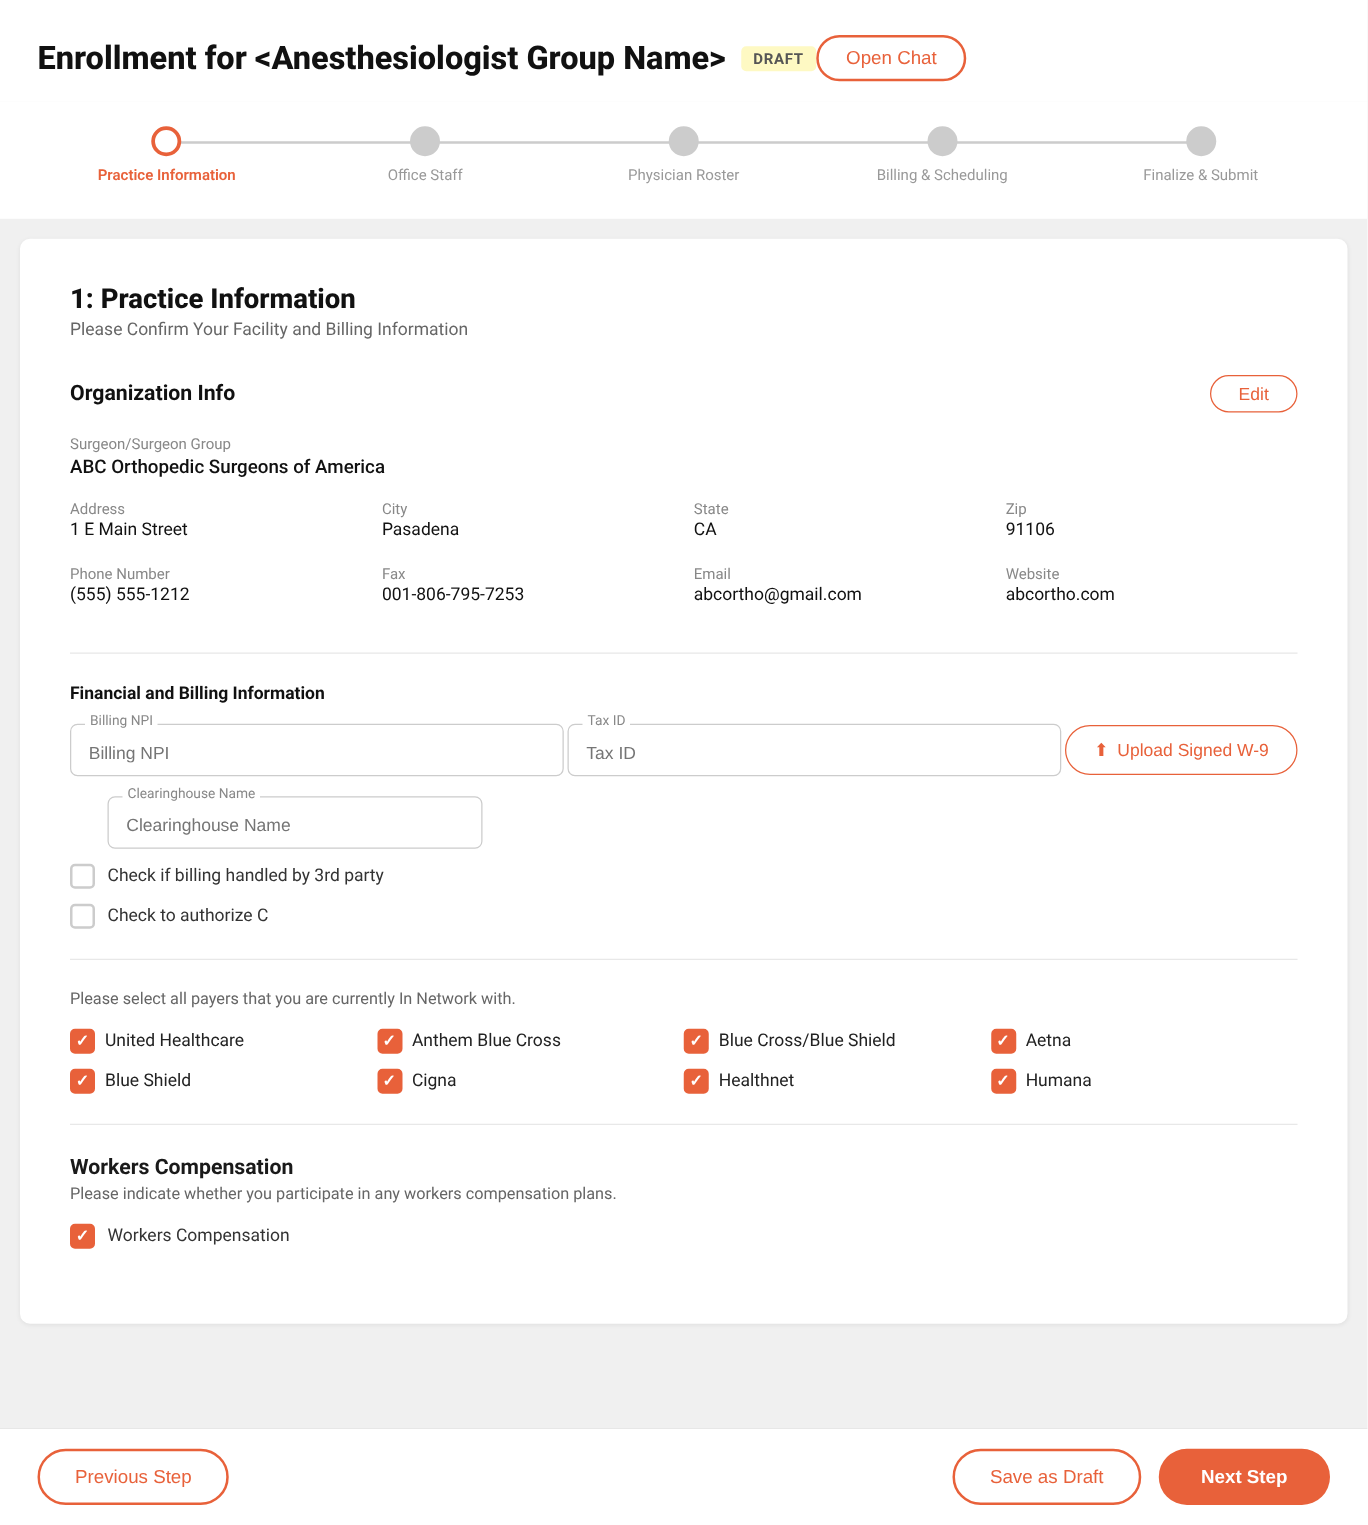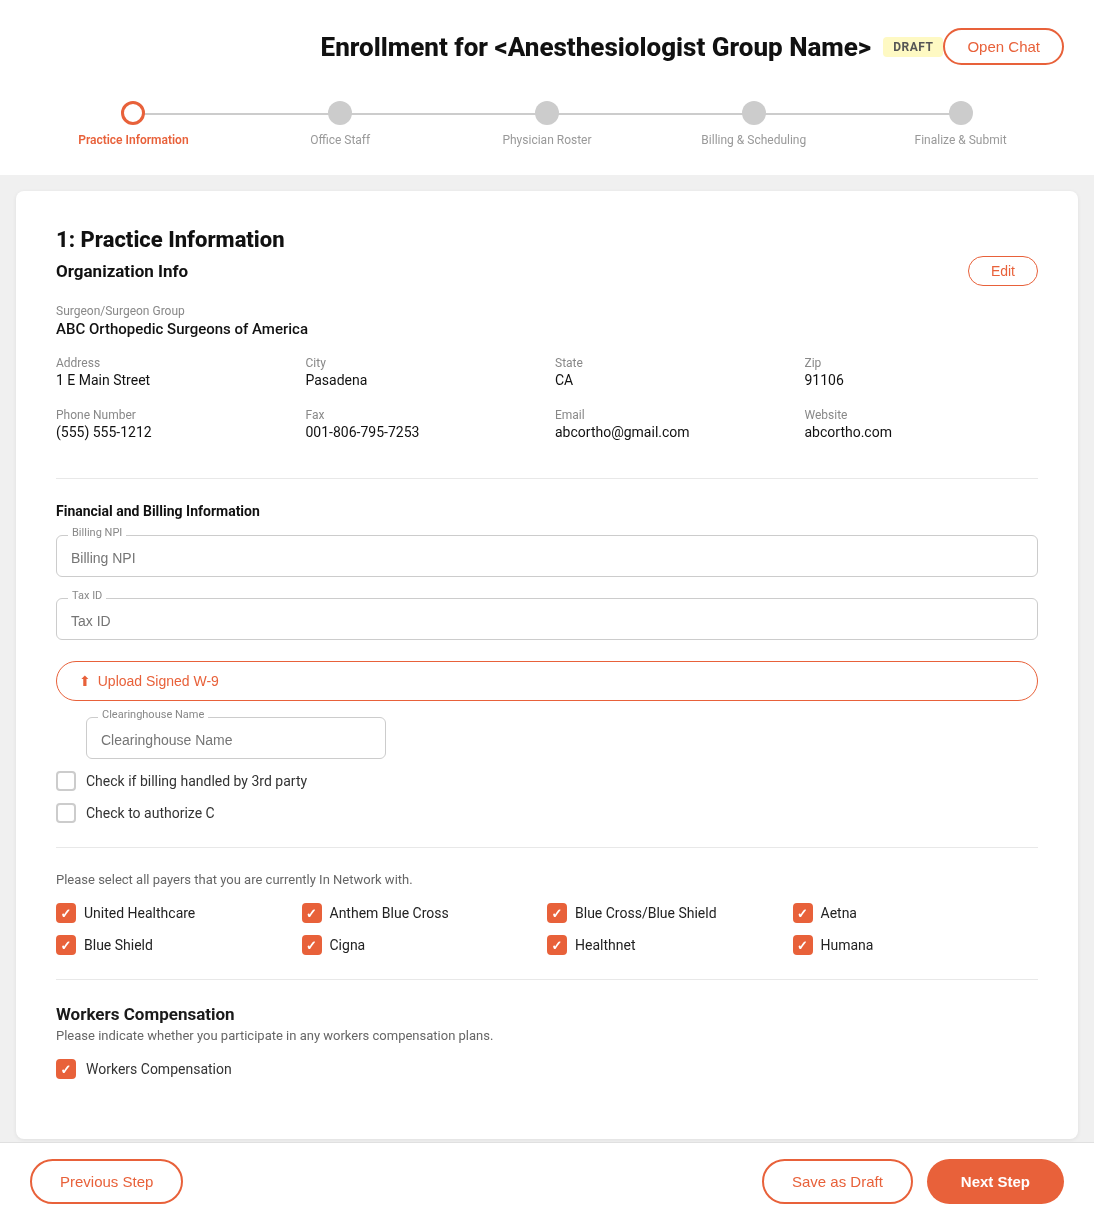--- a/index.html
+++ b/index.html
@@ -8,21 +8,21 @@
       background: #f0f0f0;
       color: #1a1a1a;
       min-height: 1220px;
     }
 
     .page-header {
       padding: 28px 30px 16px 30px;
       background: #fff;
       display: flex;
       align-items: center;
-      justify-content: flex-end;
+      justify-content: flex-start;
       border-bottom: none;
     }
 
     .page-title-wrap {
       display: flex;
       align-items: center;
       gap: 12px;
     }
 
     .page-title {
@@ -199,23 +199,23 @@
 
     .billing-section-title {
       font-size: 14px;
       font-weight: 700;
       color: #111;
       margin-bottom: 16px;
     }
 
     .billing-row {
       display: flex;
-      gap: 21px;
+      align-items: center;
+      gap: 3px;
       margin-bottom: 16px;
-      flex-direction: column;
     }
 
     .input-wrap {
       position: relative;
       flex: 1;
     }
 
     .float-label {
       position: absolute;
       top: -9px;
@@ -461,20 +461,21 @@
     </div>
   </div>
 </div>
 
 <div class="main-card">
 
   <h2 class="section-title-lg">
     <span>1:</span>
     <span>Practice Information</span>
   </h2>
+  <p class="section-subtitle">Please Confirm Your Facility and Billing Information</p>
 
   <div class="org-section-header">
     <span class="subsection-title">Organization Info</span>
     <button class="edit-btn">Edit</button>
   </div>
 
   <div>
     <div class="info-label">Surgeon/Surgeon Group</div>
     <div class="info-value lg">ABC Orthopedic Surgeons of America</div>
   </div>

